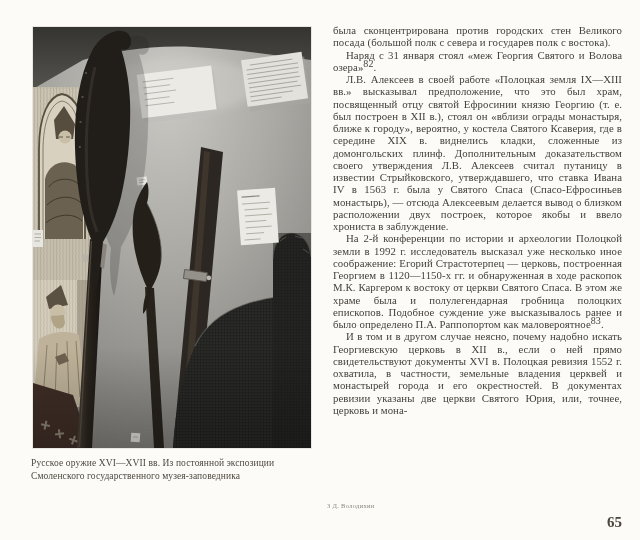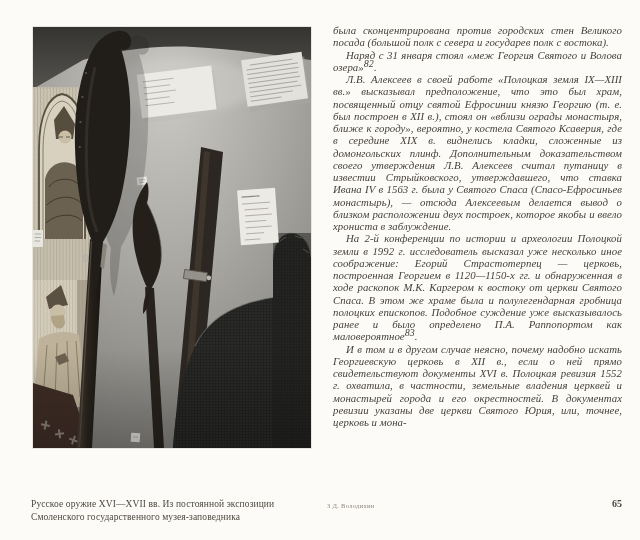--- a/index.html
+++ b/index.html
@@ -17,39 +17,38 @@
   }
   .photo-wrap{
     position:absolute;left:33px;top:27px;width:278px;height:421px;
     box-shadow:0 0 0 1px rgba(120,115,105,.15);
   }
   .photo-wrap svg{display:block;width:278px;height:421px;}
   .caption{
     position:absolute;left:31px;top:457px;width:286px;
     font-size:9.5px;line-height:12.6px;color:var(--caption-ink);
     letter-spacing:.1px;
-    margin-top:41px;
   }
   .text-col{
     position:absolute;left:333px;top:24px;width:289px;
     font-size:10.8px;line-height:12.25px;text-align:justify;
     letter-spacing:.05px;
   }
-  .text-col p{margin:0;text-indent:13px;font-style:italic;}
+  .text-col p{margin:0;text-indent:13px;}
   .text-col p.noindent{text-indent:0;}
   .text-col sup{font-size:10px;line-height:0;vertical-align:4px;}
   .footer{
     position:absolute;left:327px;top:498px;width:295px;height:14px;
   }
   .footer .sig{
     position:absolute;left:0;top:4px;font-size:6.5px;color:var(--footer-ink);
     letter-spacing:.3px;
   }
   .footer .pagenum{
-    position:absolute;right:0;top:0;font-size:10px;font-weight:bold;color:#4b463e;
+    position:absolute;right:0;top:16px;font-size:15px;font-weight:bold;color:#4b463e;
   }
 </style>
 </head>
 <body>
 
 <div class="photo-wrap">
   <svg viewBox="0 0 278 421" xmlns="http://www.w3.org/2000/svg">
     <defs>
       <radialGradient id="wallGrad" cx="48%" cy="16%" r="90%">
         <stop offset="0" stop-color="#c9c8c3"></stop>

